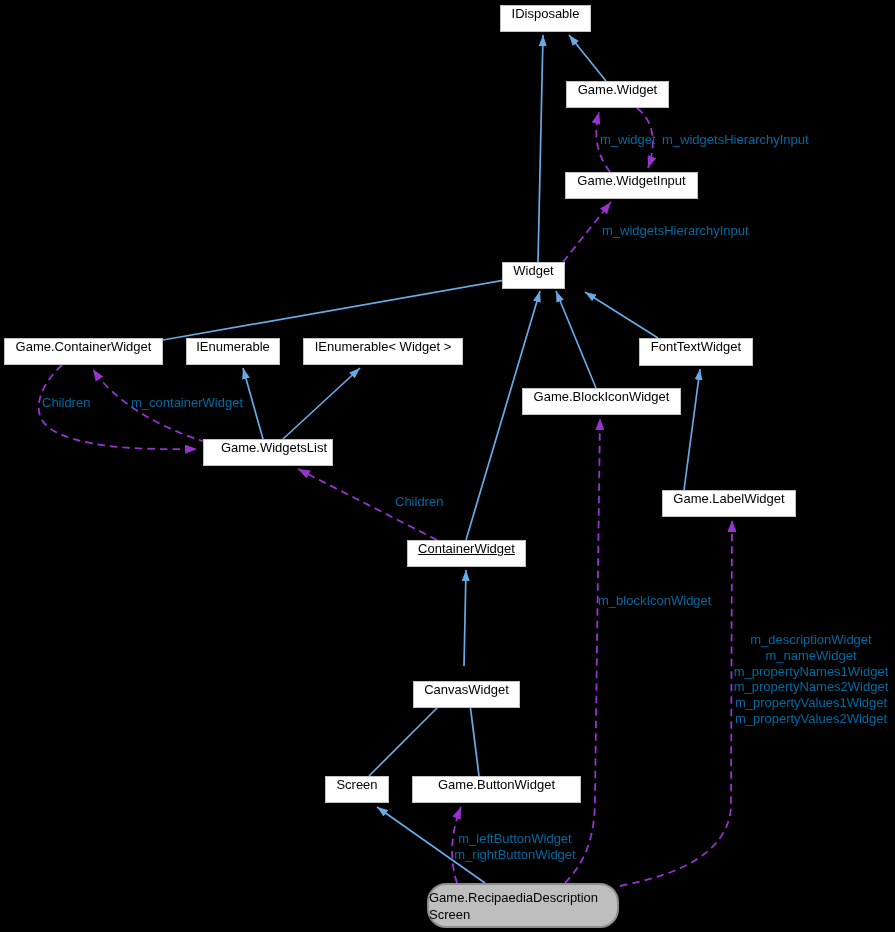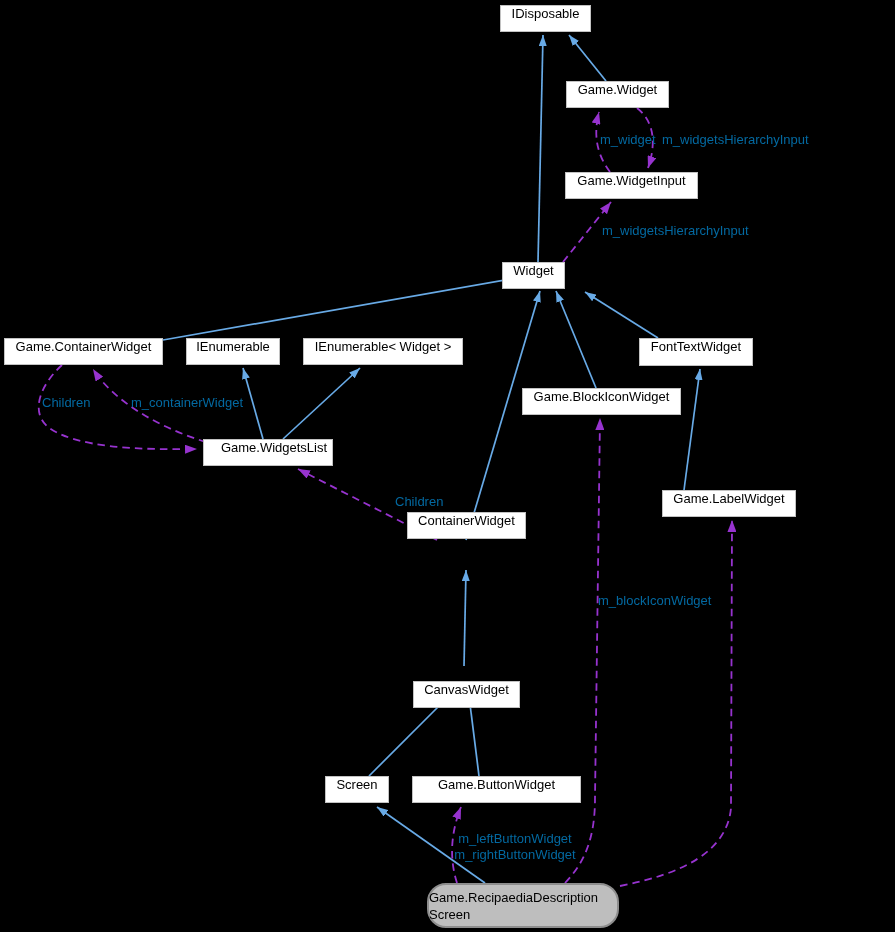--- a/index.html
+++ b/index.html
@@ -82,21 +82,21 @@
     </div>
   <div class="node" style="left:522px;top:388px;width:159px;height:27px;">
       <span>Game.BlockIconWidget</span>
     </div>
   <div class="node" style="left:203px;top:439px;width:130px;height:27px;padding-left:12px;">
       <span>Game.WidgetsList</span>
     </div>
   <div class="node" style="left:662px;top:490px;width:134px;height:27px;">
       <span>Game.LabelWidget</span>
     </div>
-  <div class="node" style="left:407px;top:512px;width:119px;height:27px;">
+  <div class="node" style="left:407px;top:540px;width:119px;height:27px;text-decoration:underline;">
       <span>ContainerWidget</span>
     </div>
   <div class="node" style="left:413px;top:666px;width:107px;height:27px;margin-top:15px;">
       <span>CanvasWidget</span>
     </div>
   <div class="node" style="left:325px;top:776px;width:64px;height:27px;">
       <span>Screen</span>
     </div>
   <div class="node" style="left:412px;top:776px;width:169px;height:27px;">
       <span>Game.ButtonWidget</span>
@@ -120,18 +120,26 @@
     </div>
   <div class="elabel" style="left:131px;top:395px;">
       <span>m_containerWidget</span>
     </div>
   <div class="elabel" style="left:395px;top:494px;">
       <span>Children</span>
     </div>
   <div class="elabel" style="left:598px;top:593px;">
       <span>m_blockIconWidget</span>
     </div>
+  <div class="elabel center" style="left:729px;top:632px;width:164px;">
+    <span>m_descriptionWidget</span>
+    <span>m_nameWidget</span>
+    <span>m_propertyNames1Widget</span>
+    <span>m_propertyNames2Widget</span>
+    <span>m_propertyValues1Widget</span>
+    <span>m_propertyValues2Widget</span>
+  </div>
   <div class="elabel center" style="left:448px;top:831px;width:134px;">
     <span>m_leftButtonWidget</span>
     <span>m_rightButtonWidget</span>
   </div>
 
 </div>
 
 </body></html>

